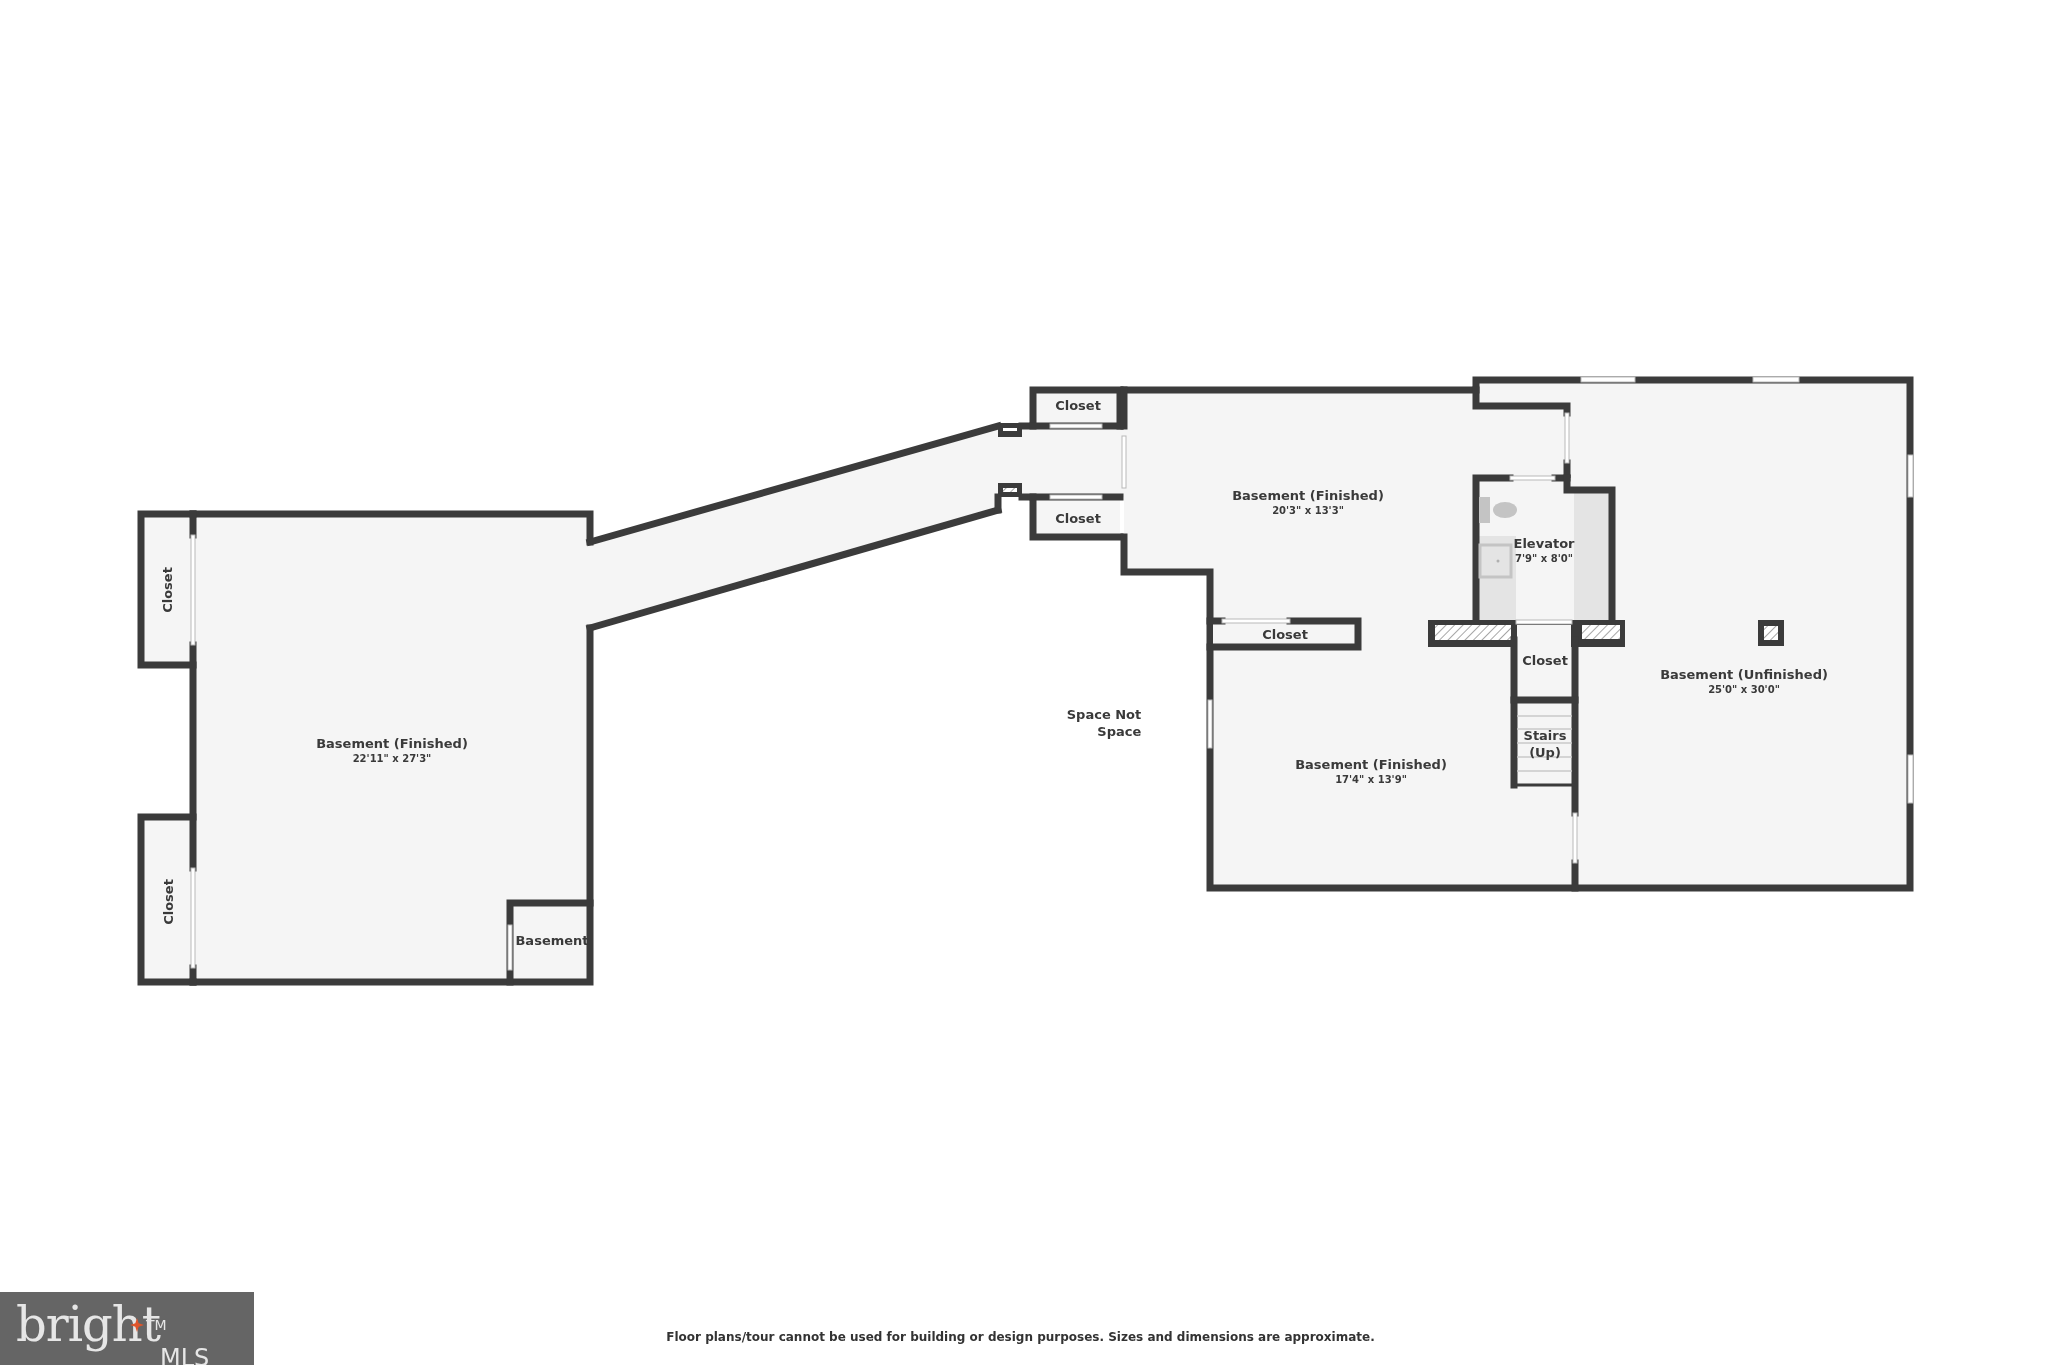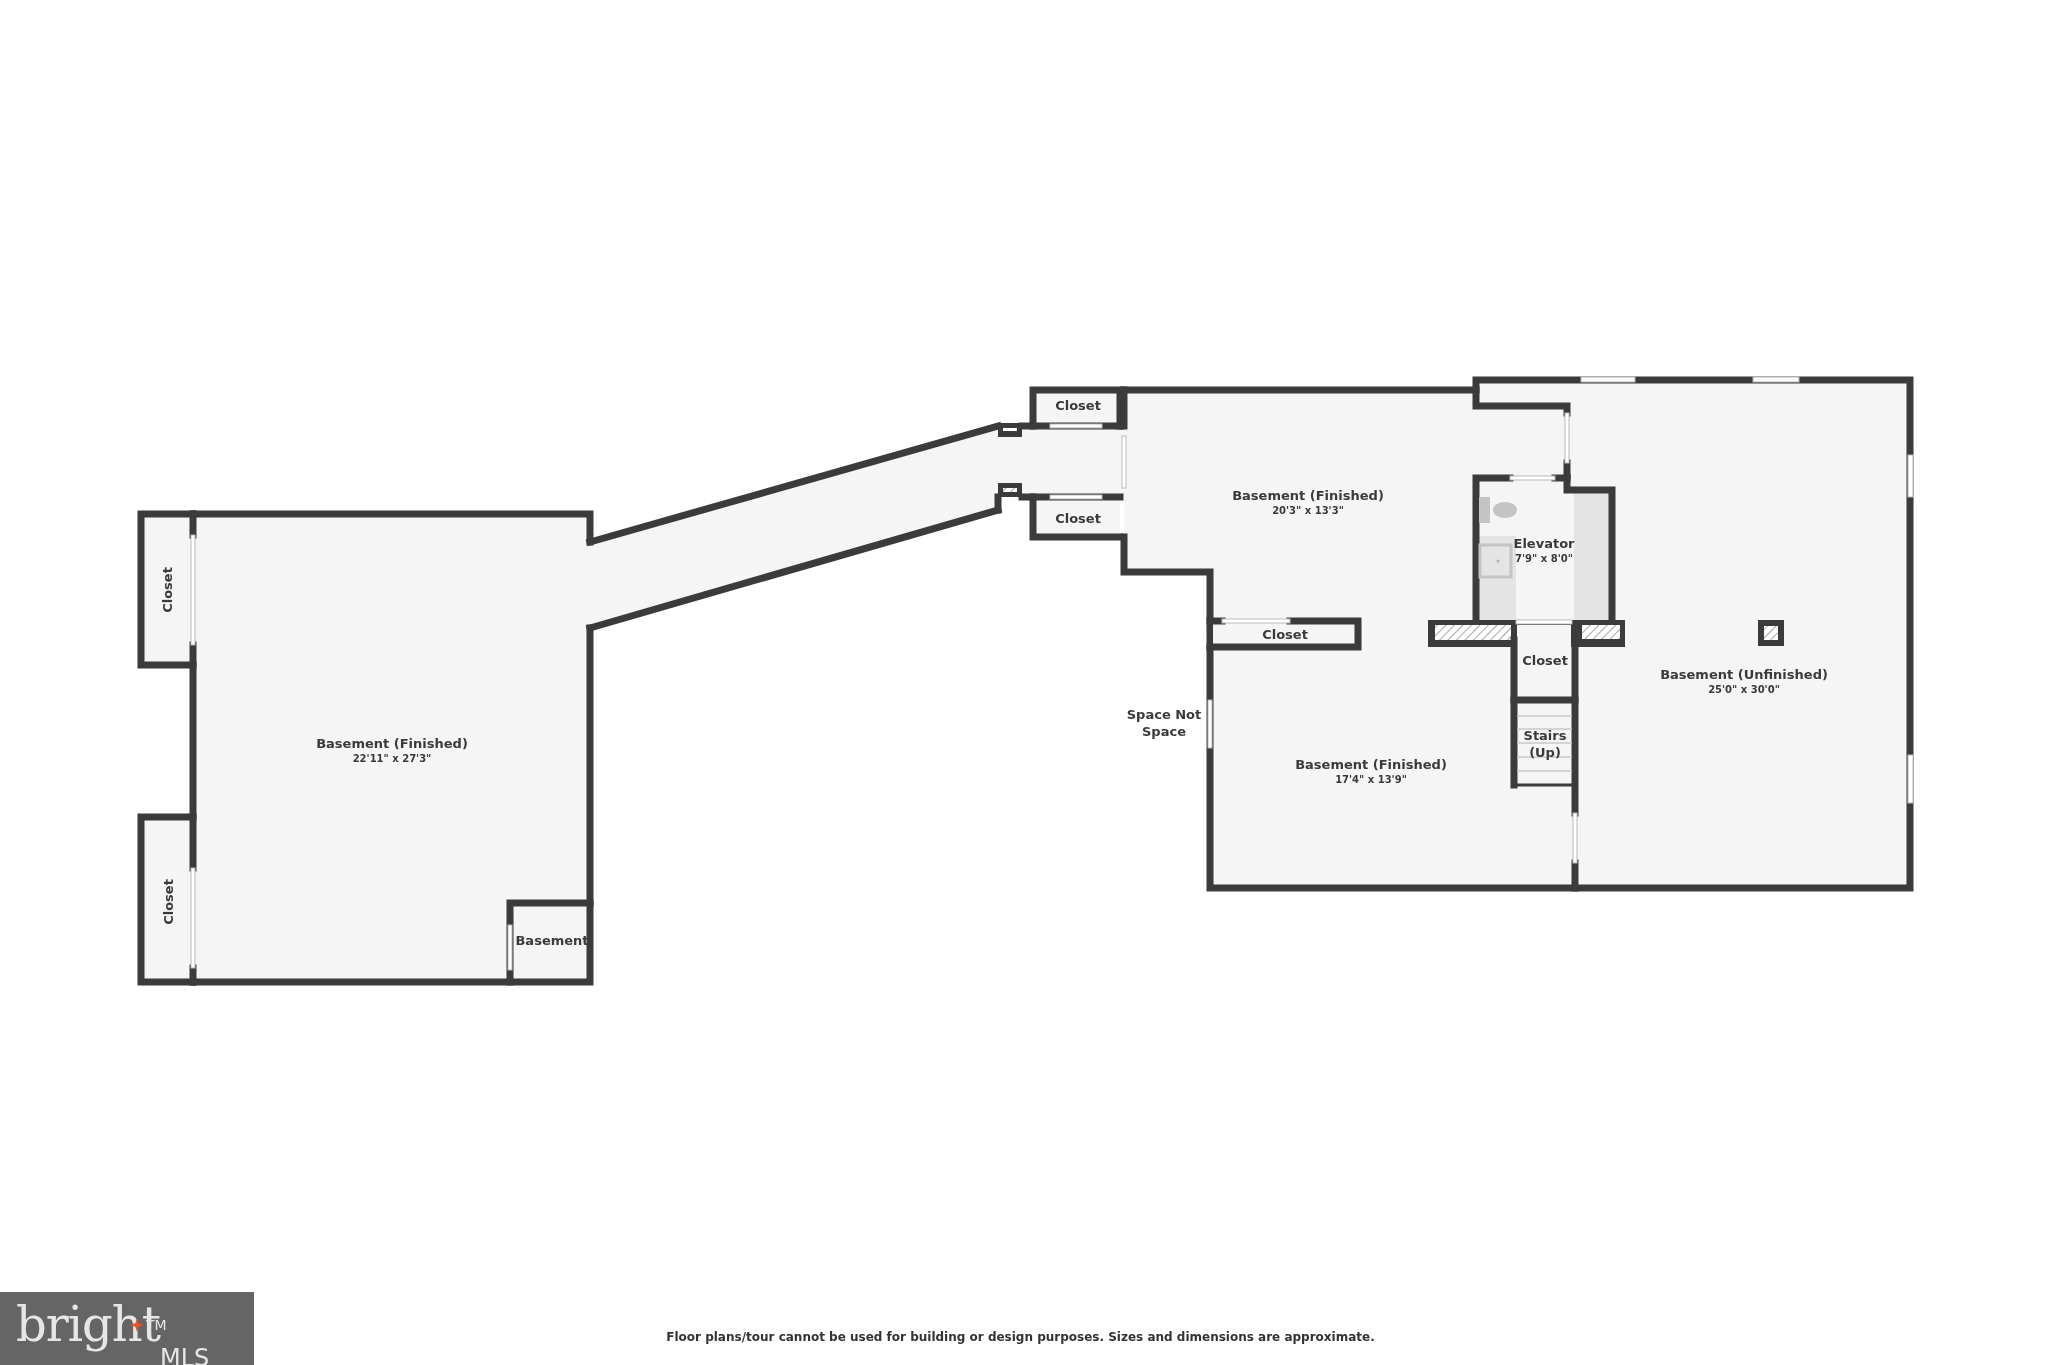--- a/index.html
+++ b/index.html
@@ -164,21 +164,21 @@
 <div class="room-label rot" style="left:168px;top:902px;">Closet</div>
 <div class="room-label" style="left:552px;top:940px;">Basement</div>
 <div class="room-label" style="left:1078px;top:405px;">Closet</div>
 <div class="room-label" style="left:1078px;top:518px;">Closet</div>
 <div class="room-label" style="left:1285px;top:634px;">Closet</div>
 <div class="room-label" style="left:1545px;top:660px;">Closet</div>
 <div class="room-label" style="left:1545px;top:744px;">
   <span>Stairs</span><br>
   <span>(Up)</span>
 </div>
-<div class="room-label" style="left:1164px;top:723px;">
+<div class="room-label" style="left:1104px;top:723px;text-align:right;">
   <span>Space Not</span><br>
   <span>Space</span>
 </div>
 
 <div id="disclaimer">Floor plans/tour cannot be used for building or design purposes. Sizes and dimensions are approximate.</div>
 
 <div id="logo">
   <span class="word">bright</span>
   <span class="spark"></span>
   <span class="tm">TM</span>

